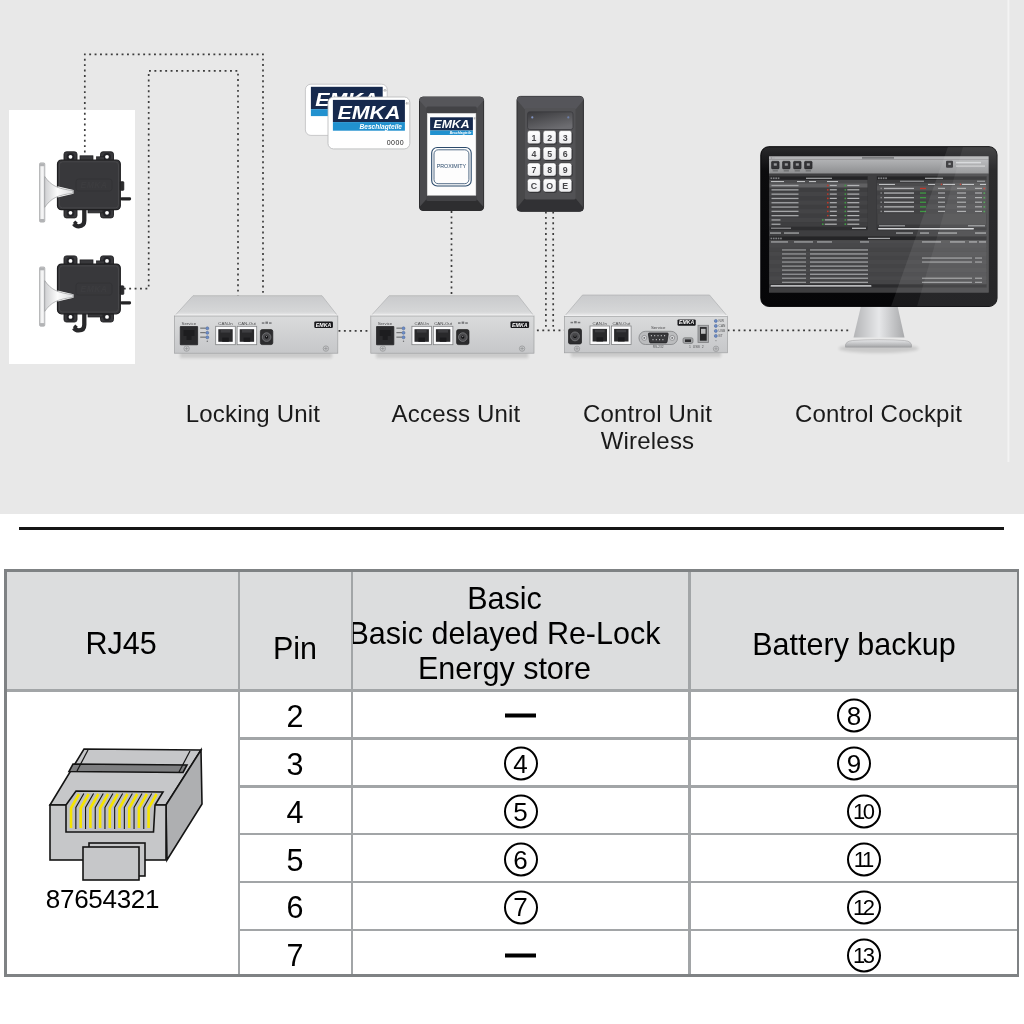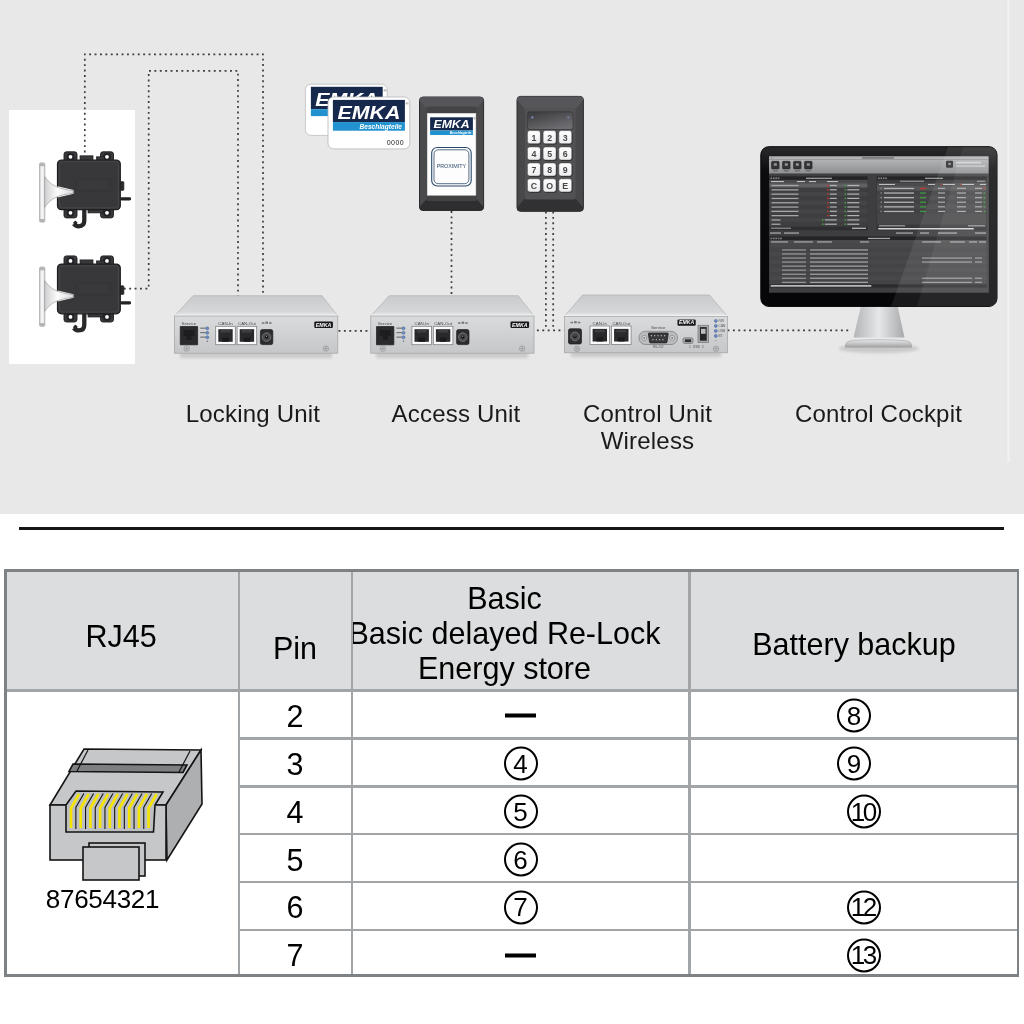--- a/index.html
+++ b/index.html
@@ -549,25 +549,25 @@
 </svg>
 <div id="sep"></div>
 <div id="tbl">
 <style>
 #tbl .hdr{position:absolute;background:#dcddde;}
 #tbl .vb{position:absolute;width:2.4px;background:#a2a5a7;top:0;}
 #tbl .hb{position:absolute;height:2.4px;background:#a2a5a7;left:233.5px;width:781.5px;}
 #tbl .ob{position:absolute;background:#7f8284;}
 #tbl .cell{position:absolute;display:flex;align-items:center;justify-content:center;font-size:30.5px;color:#000;transform:translateY(2.5px);}
 #tbl .circ{box-sizing:border-box;width:34px;height:34px;border:2.8px solid #000;border-radius:50%;display:flex;align-items:center;justify-content:center;font-size:26px;letter-spacing:0;}
-#tbl .circ.dd{font-size:26px;letter-spacing:-2.4px;text-indent:-2.4px;margin-left:20px;}
+#tbl .circ.dd{font-size:22px;letter-spacing:-2.4px;text-indent:-2.4px;margin-left:20px;}
 #tbl .dash{width:31px;height:3.7px;background:#000;}
 </style>
 <div class="hdr" style="left:0;top:0;width:1015px;height:120.4px;"></div>
-<div class="cell" style="left:0;top:4px;width:234px;height:120px;">RJ45</div>
+<div class="cell" style="left:0;top:11px;width:234px;height:120px;">RJ45</div>
 <div class="cell" style="left:234px;top:0;width:114px;height:152px;">Pin</div>
 <div class="cell" style="left:332px;top:0;width:337px;height:120px;text-align:center;line-height:35px;padding-top:1.5px;">Basic<br>Basic delayed Re-Lock<br>Energy store</div>
 <div class="cell" style="left:685px;top:0;width:330px;height:144px;">Battery backup</div>
 
 <div class="cell" style="left:234px;top:120.4px;width:114px;height:47.9px;">2</div>
 <div class="cell" style="left:348px;top:120.4px;width:337px;height:47.9px;">
       <span class="dash"></span>
     </div>
 <div class="cell" style="left:685px;top:120.4px;width:330px;height:47.9px;">
       <span class="circ">8</span>
@@ -582,20 +582,23 @@
 <div class="cell" style="left:234px;top:216.2px;width:114px;height:47.9px;">4</div>
 <div class="cell" style="left:348px;top:216.2px;width:337px;height:47.9px;">
       <span class="circ">5</span>
     </div>
 <div class="cell" style="left:685px;top:216.2px;width:330px;height:47.9px;">
       <span class="circ dd">10</span>
     </div>
 <div class="cell" style="left:234px;top:264.1px;width:114px;height:47.9px;">5</div>
 <div class="cell" style="left:348px;top:264.1px;width:337px;height:47.9px;">
       <span class="circ">6</span>
+    </div>
+<div class="cell" style="left:685px;top:264.1px;width:330px;height:47.9px;">
+      <span class="circ dd">11</span>
     </div>
 <div class="cell" style="left:234px;top:312.0px;width:114px;height:47.9px;">6</div>
 <div class="cell" style="left:348px;top:312.0px;width:337px;height:47.9px;">
       <span class="circ">7</span>
     </div>
 <div class="cell" style="left:685px;top:312.0px;width:330px;height:47.9px;align-items:center;">
       <span class="circ dd">12</span>
     </div>
 <div class="cell" style="left:234px;top:359.9px;width:114px;height:47.9px;">7</div>
 <div class="cell" style="left:348px;top:359.9px;width:337px;height:47.9px;">

